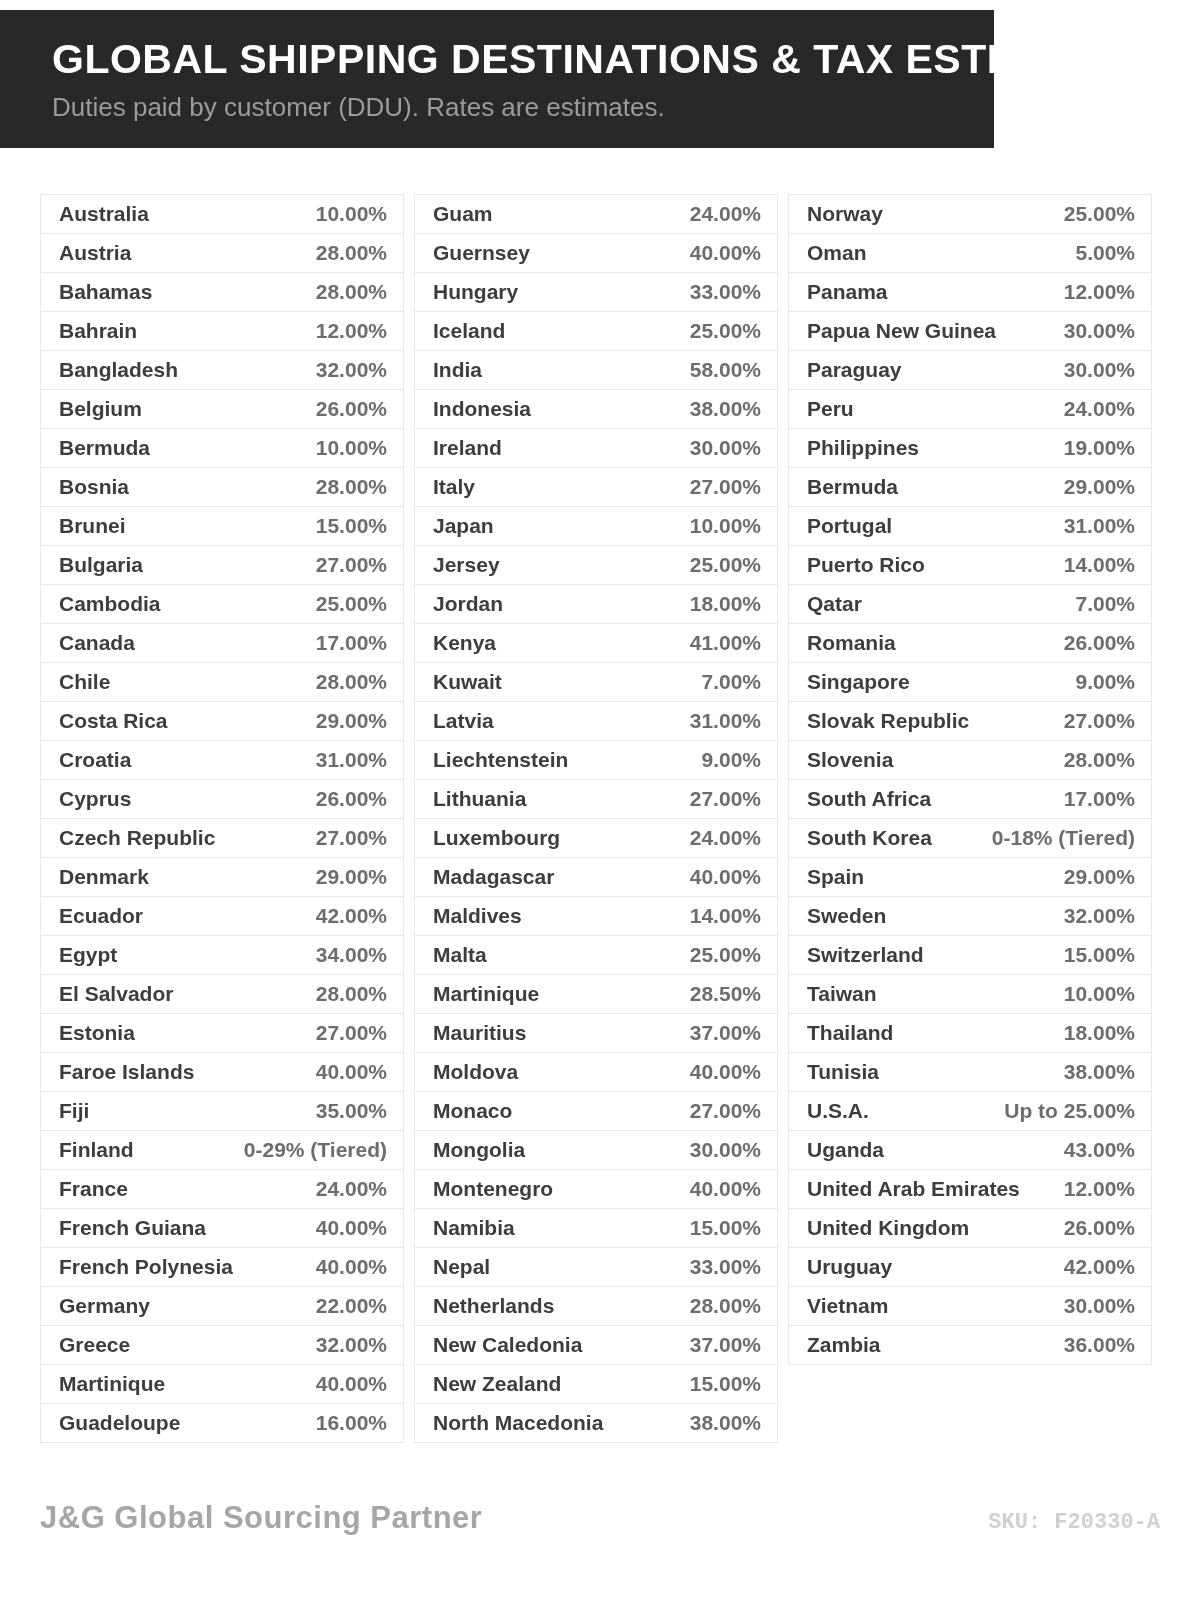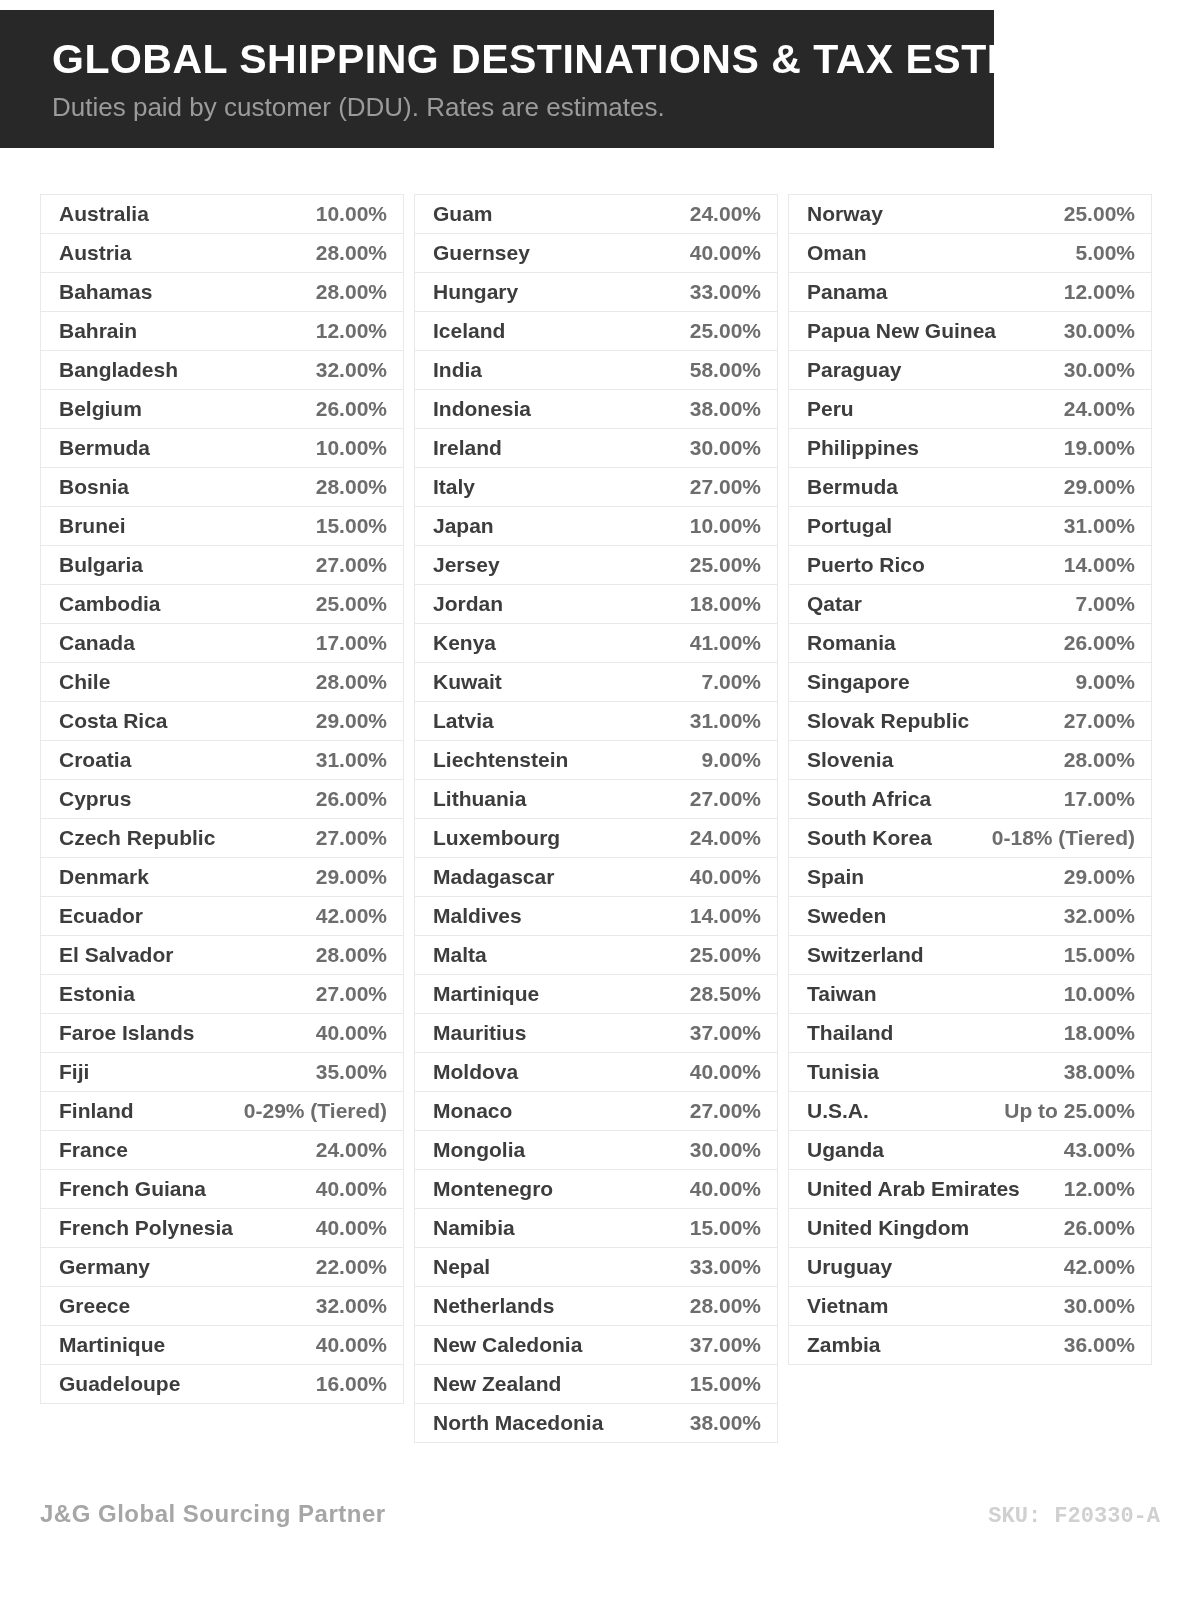--- a/index.html
+++ b/index.html
@@ -82,21 +82,21 @@
     position:absolute;
     left:40px;
     right:40px;
     top:1500px;
     display:flex;
     justify-content:space-between;
     align-items:baseline;
   }
   .brand{
     color:var(--brand-color);
-    font-size:24px;
+    font-size:31px;
     font-weight:bold;
     letter-spacing:0.5px;
   }
   .sku{
     color:var(--sku-color);
     font-size:22px;
     font-weight:bold;
     font-family:Liberation Mono, monospace;
   }
 </style>
@@ -180,20 +180,24 @@
       </div>
       <div class="row">
         <span class="country">Denmark</span>
         <span class="rate">29.00%</span>
       </div>
       <div class="row">
         <span class="country">Ecuador</span>
         <span class="rate">42.00%</span>
       </div>
       <div class="row">
+        <span class="country">Egypt</span>
+        <span class="rate">34.00%</span>
+      </div>
+      <div class="row">
         <span class="country">El Salvador</span>
         <span class="rate">28.00%</span>
       </div>
       <div class="row">
         <span class="country">Estonia</span>
         <span class="rate">27.00%</span>
       </div>
       <div class="row">
         <span class="country">Faroe Islands</span>
         <span class="rate">40.00%</span>

